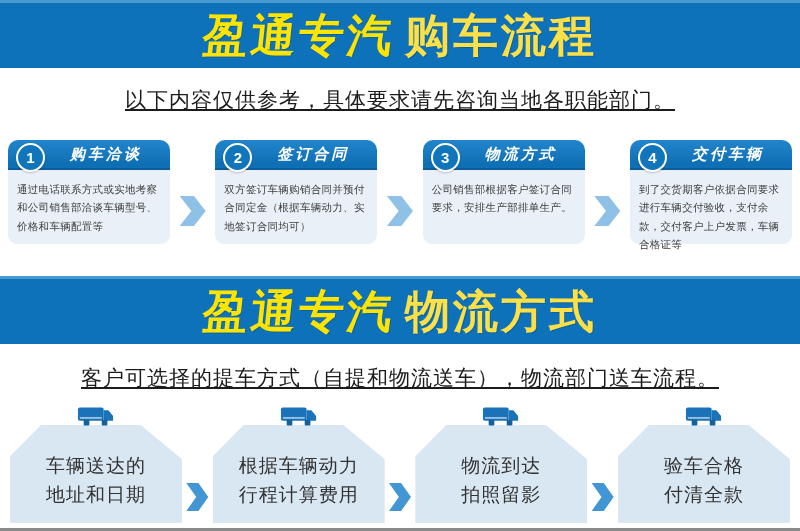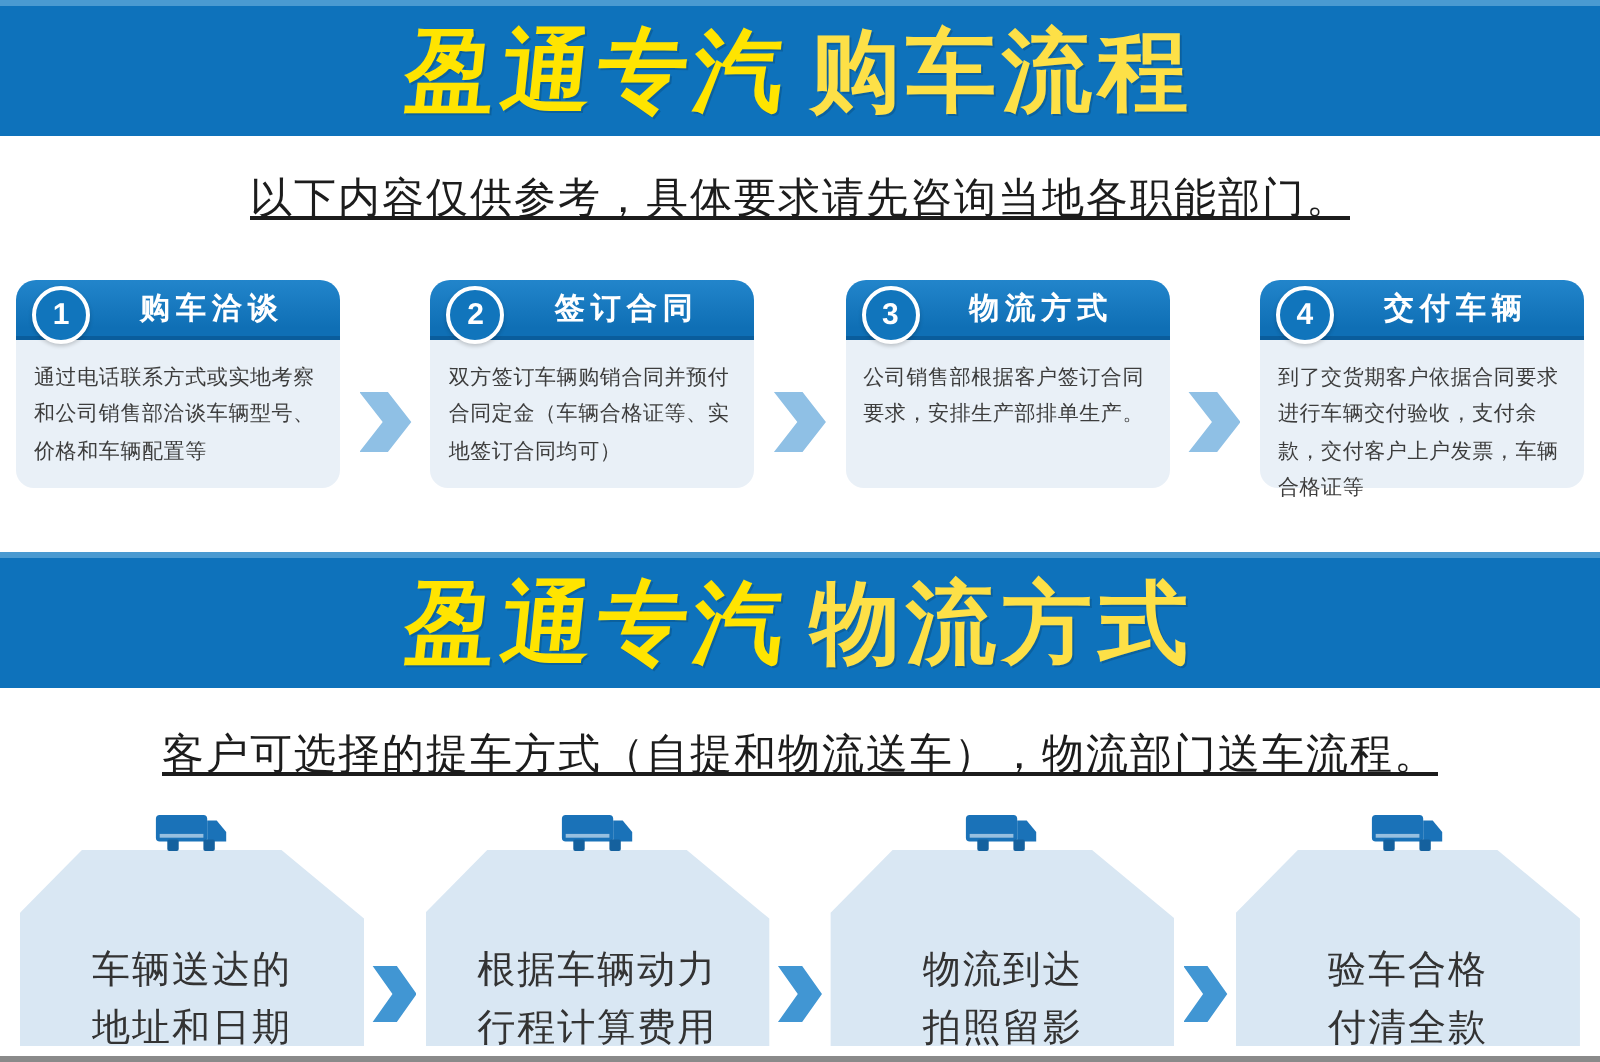--- a/index.html
+++ b/index.html
@@ -33,21 +33,21 @@
     justify-content:space-between;
   }
   .step-card{position:relative;width:162px;height:104px;}
   .step-header{
     position:relative;box-sizing:border-box;height:30px;
     background:linear-gradient(180deg,#2285cb 0%,#0f6fb5 85%);
     border-bottom:2px solid #0a5d9c;border-radius:10px 10px 0 0;
     display:flex;align-items:center;justify-content:center;padding-left:34px;
   }
   .step-title{
-    color:#fff;font-size:15px;font-weight:bold;letter-spacing:3px;white-space:nowrap;
+    color:#fff;font-size:15px;font-weight:bold;letter-spacing:3px;white-space:nowrap;font-style:italic;
   }
   .step-num{
     position:absolute;left:8px;top:3px;z-index:2;
     width:25px;height:25px;border:2px solid #fff;border-radius:50%;
     background:#1175bc;color:#fff;font-size:15px;font-weight:bold;
     display:flex;align-items:center;justify-content:center;
     box-shadow:0 1px 2px rgba(0,0,0,.2);
   }
   .step-body{
     box-sizing:border-box;height:74px;background:#e9f0f7;
@@ -70,21 +70,21 @@
   .logi-shape{
     position:absolute;left:0;top:0;width:100%;height:100%;
     background:#d9e7f3;
     clip-path:polygon(0% 32%,18% 0%,76% 0%,100% 35%,100% 100%,0% 100%);
   }
   .truck{
     position:absolute;top:-21px;left:50%;transform:translateX(-50%);
     width:38px;height:24px;
   }
   .logi-text{
-    position:relative;padding-top:46px;text-align:center;
+    position:relative;padding-top:26px;text-align:center;
     color:#333;font-size:19px;line-height:1.55;letter-spacing:1px;
   }
   
   .bottom-rule{
     position:absolute;left:0;bottom:0;width:100%;height:3px;background:#8a8a8a;
   }
 </style>
 </head>
 <body>
 
@@ -107,21 +107,21 @@
       <div class="step-body">通过电话联系方式或实地考察和公司销售部洽谈车辆型号、价格和车辆配置等</div>
     </div>
 
     <div class="chev chev-mid"></div>
 
     <div class="step-card">
       <div class="step-header">
         <span class="step-num">2</span>
         <span class="step-title">签订合同</span>
       </div>
-      <div class="step-body">双方签订车辆购销合同并预付合同定金（车辆合格证等、实地签订合同均可）</div>
+      <div class="step-body">双方签订车辆购销合同并预付合同定金（根据车辆动力、实地签订合同均可）</div>
     </div>
 
     <div class="chev chev-mid"></div>
 
     <div class="step-card">
       <div class="step-header">
         <span class="step-num">3</span>
         <span class="step-title">物流方式</span>
       </div>
       <div class="step-body">公司销售部根据客户签订合同要求，安排生产部排单生产。</div>

